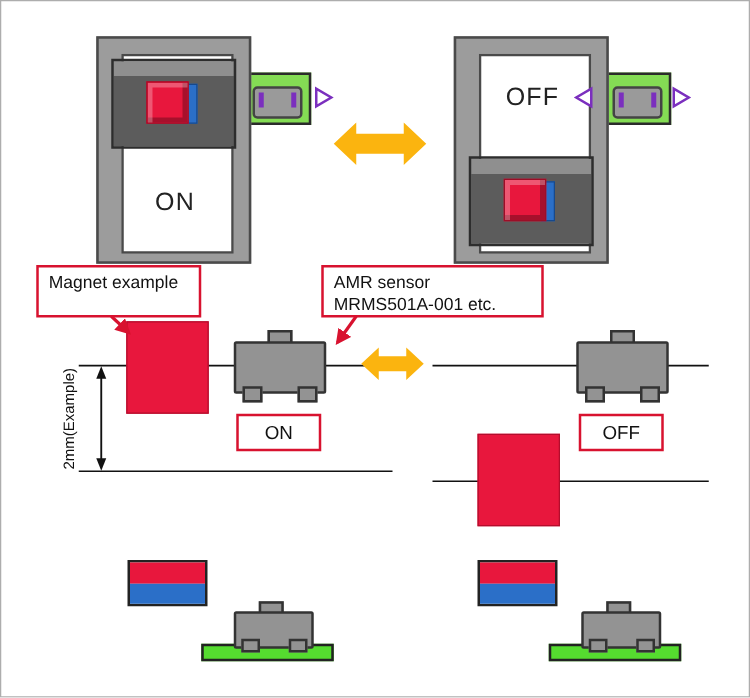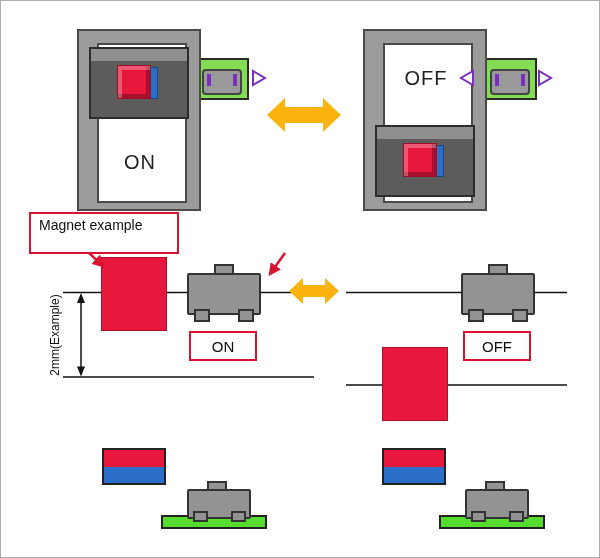--- a/index.html
+++ b/index.html
@@ -89,24 +89,28 @@
 
   <div class="abs switch-frame" style="left:362px;top:28px;width:124px;height:182px;">
     <div class="switch-window" style="left:18px;top:12px;width:86px;height:156px;"></div>
     <div class="switch-label" style="left:18px;top:36px;width:86px;">OFF</div>
     <div class="rocker" style="left:10px;top:94px;width:96px;height:68px;">
       <div class="cube-blue" style="left:56px;top:18px;width:9px;height:30px;"></div>
       <div class="cube-red" style="left:26px;top:16px;width:32px;height:32px;"></div>
     </div>
   </div>
 
-  <div class="abs callout" style="left:28px;top:211px;width:150px;height:42px;">
+  <div class="abs callout" style="left:28px;top:211px;width:132px;height:42px;">
     <div>Magnet example</div>
   </div>
 
+  <div class="abs callout" style="left:256px;top:211px;width:178px;height:42px;">
+    <div>AMR sensor</div>
+    <div>MRMS501A-001 etc.</div>
+  </div>
 
   <div class="abs magnet-solid" style="left:100px;top:256px;width:66px;height:74px;"></div>
 
   <div class="abs sensor" style="left:186px;top:263px;width:70px;height:56px;">
     <div class="tab" style="left:27px;top:0;width:16px;height:11px;"></div>
     <div class="body" style="left:0;top:9px;width:70px;height:38px;"></div>
     <div class="foot" style="left:7px;top:45px;width:12px;height:9px;"></div>
     <div class="foot" style="left:51px;top:45px;width:12px;height:9px;"></div>
   </div>
 

